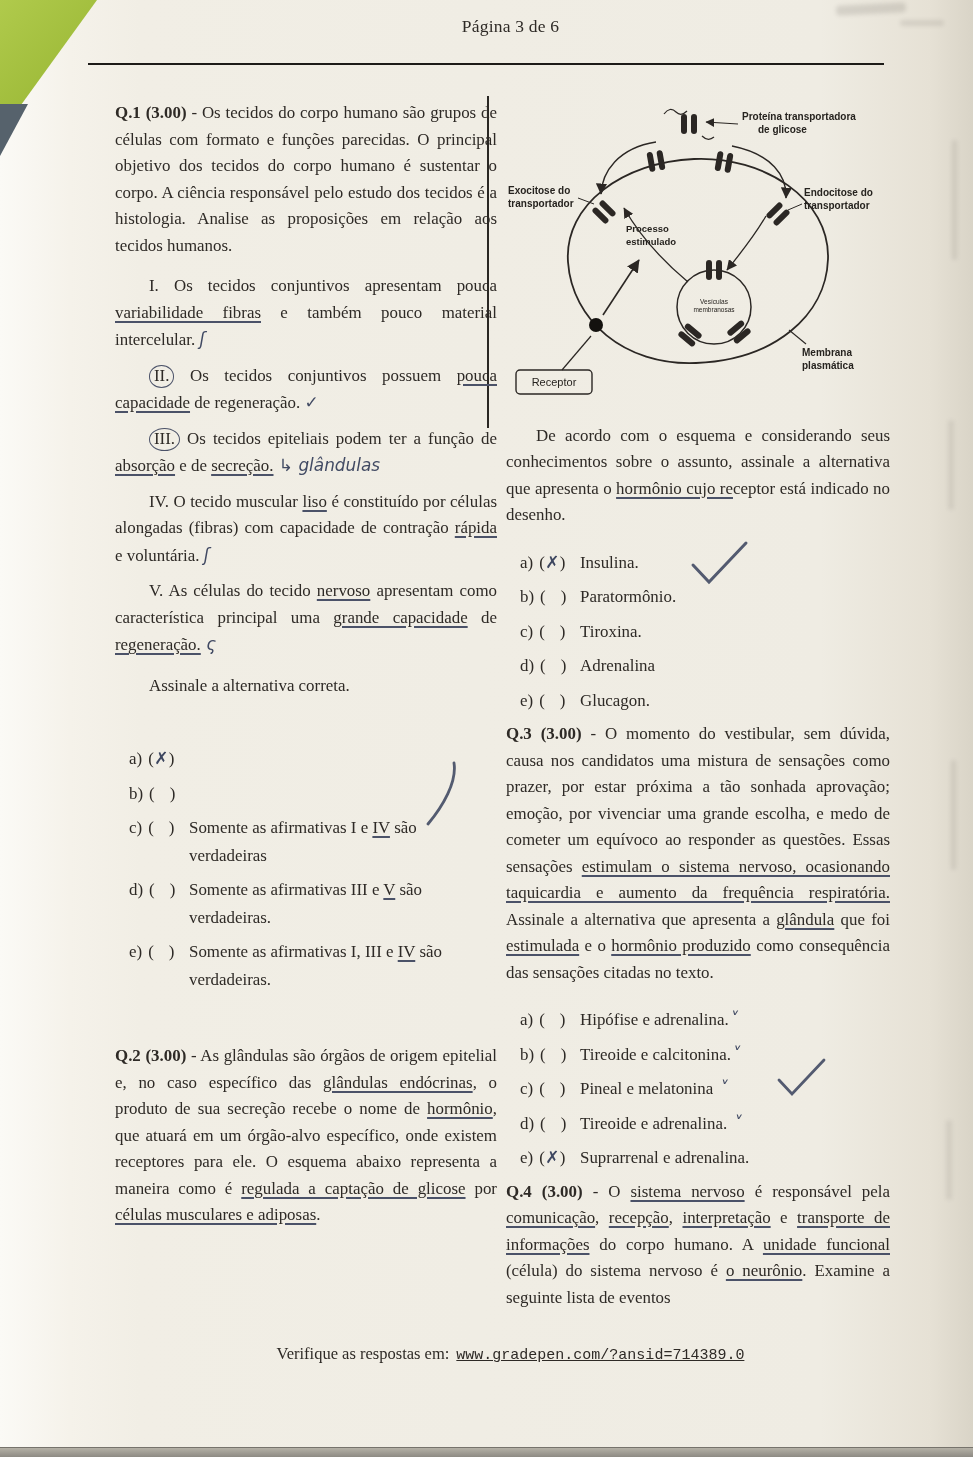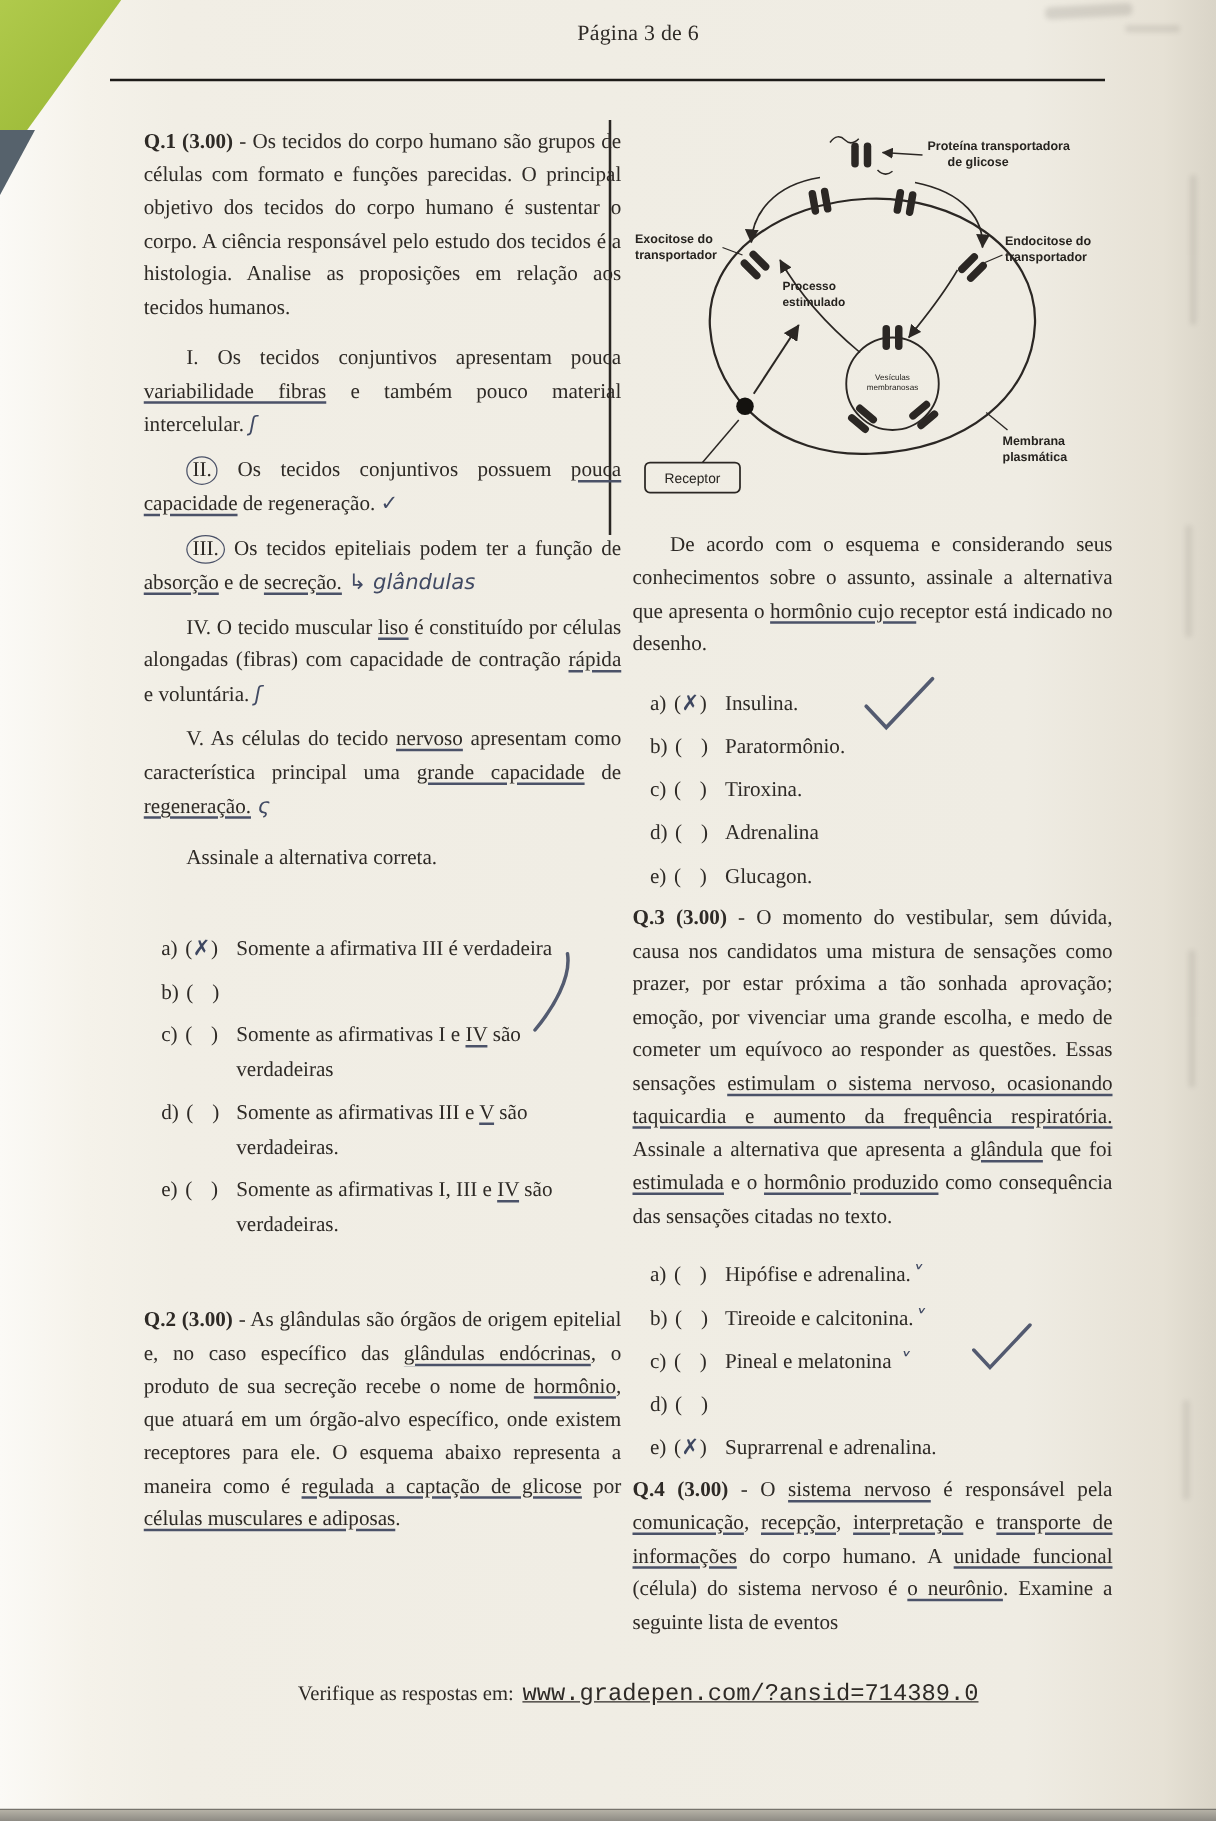--- a/index.html
+++ b/index.html
@@ -45,21 +45,21 @@
   .circ { display:inline-block; text-indent:0; border:1.6px solid #4b5268; border-radius:50%;
     padding:0 4px 1px 4px; line-height:20px; }
 
   .diagram { margin:4px 0 10px 0; }
   .dl { font-family:"Liberation Sans","DejaVu Sans",sans-serif; font-weight:700; font-size:10px; fill:#26231f; }
   .dl-small { font-size:9.5px; }
   .dl-tiny  { font-size:6.5px; font-weight:400; }
   .dl-receptor { font-weight:400; font-size:11px; }
 
   .footer { position:absolute; top:1344px; left:0; width:100%; text-align:center; font-size:16.5px; }
-  .mono { font-family:"Liberation Mono","DejaVu Sans Mono",monospace; font-size:19px;
+  .mono { font-family:"Liberation Mono","DejaVu Sans Mono",monospace; font-size:15px;
     text-decoration:underline; margin-left:7px; }
 
   .pen { position:absolute; pointer-events:none; }
   .smudge { position:absolute; background:#55504a; border-radius:4px; filter:blur(2px); }
   .edge-right { position:absolute; right:0; top:0; width:14px; height:100%;
     background:linear-gradient(90deg,rgba(110,104,92,0),rgba(100,94,82,.35)); }
   .scan-bottom { position:absolute; bottom:0; left:0; width:100%; height:9px;
     border-top:1px solid #76736c; background:linear-gradient(#b5b1a6,#8d8a83); }
 </style>
 </head>
@@ -81,21 +81,20 @@
     <p class="para item"><span class="circ">II.</span><span> Os tecidos conjuntivos possuem </span><span class="u">pouca capacidade</span><span> de regeneração.  </span><span class="hw">✓</span></p>
     <p class="para item"><span class="circ">III.</span><span> Os tecidos epiteliais podem ter a função de </span><span class="u">absorção</span><span> e de </span><span class="u">secreção.</span><span class="hw"> ↳ glândulas</span></p>
     <p class="para item"><span>IV. O tecido muscular </span><span class="u">liso</span><span> é constituído por células alongadas (fibras) com capacidade de contração </span><span class="u">rápida</span><span> e voluntária. </span><span class="hw">ʃ</span></p>
     <p class="para item"><span>V. As células do tecido </span><span class="u">nervoso</span><span> apresentam como característica principal uma </span><span class="u">grande capacidade</span><span> de </span><span class="u">regeneração.</span><span class="hw"> ς</span></p>
 
     <p class="para prompt"><span>Assinale a alternativa correta.</span></p>
 
     <div class="opts opts-q1">
       <div class="opt">
         <span class="pre"><span>a)</span><span class="pp-open">(</span><span class="mark">✗</span><span>)</span></span>
-        <span class="txt"><span>Somente a afirmativa III é verdadeira</span></span>
       </div>
       <div class="opt">
         <span class="pre"><span>b)</span><span class="pp-open">(</span><span class="mark">&nbsp;</span><span>)</span></span>
       </div>
       <div class="opt">
         <span class="pre"><span>c)</span><span class="pp-open">(</span><span class="mark">&nbsp;</span><span>)</span></span>
         <span class="txt"><span>Somente as afirmativas I e </span><span class="u">IV</span><span> são verdadeiras</span></span>
       </div>
       <div class="opt">
         <span class="pre"><span>d)</span><span class="pp-open">(</span><span class="mark">&nbsp;</span><span>)</span></span>
@@ -207,20 +206,21 @@
       <div class="opt">
         <span class="pre"><span>b)</span><span class="pp-open">(</span><span class="mark">&nbsp;</span><span>)</span></span>
         <span class="txt"><span>Tireoide e calcitonina.</span><span class="hw">˅</span></span>
       </div>
       <div class="opt">
         <span class="pre"><span>c)</span><span class="pp-open">(</span><span class="mark">&nbsp;</span><span>)</span></span>
         <span class="txt"><span>Pineal e melatonina</span><span class="hw"> ˅</span></span>
       </div>
       <div class="opt">
         <span class="pre"><span>d)</span><span class="pp-open">(</span><span class="mark">&nbsp;</span><span>)</span></span>
+        <span class="txt"><span>Tireoide e adrenalina.</span><span class="hw"> ˅</span></span>
       </div>
       <div class="opt">
         <span class="pre"><span>e)</span><span class="pp-open">(</span><span class="mark">✗</span><span>)</span></span>
         <span class="txt"><span>Suprarrenal e adrenalina.</span></span>
       </div>
     </div>
 
     <p class="para qp"><span class="b">Q.4 (3.00)</span><span> - O </span><span class="u">sistema nervoso</span><span> é responsável pela </span><span class="u">comunicação</span><span>, </span><span class="u">recepção</span><span>, </span><span class="u">interpretação</span><span> e </span><span class="u">transporte de informações</span><span> do corpo humano. A </span><span class="u">unidade funcional</span><span> (célula) do sistema nervoso é </span><span class="u">o neurônio</span><span>. Examine a seguinte lista de eventos</span></p>
   </div>
 

